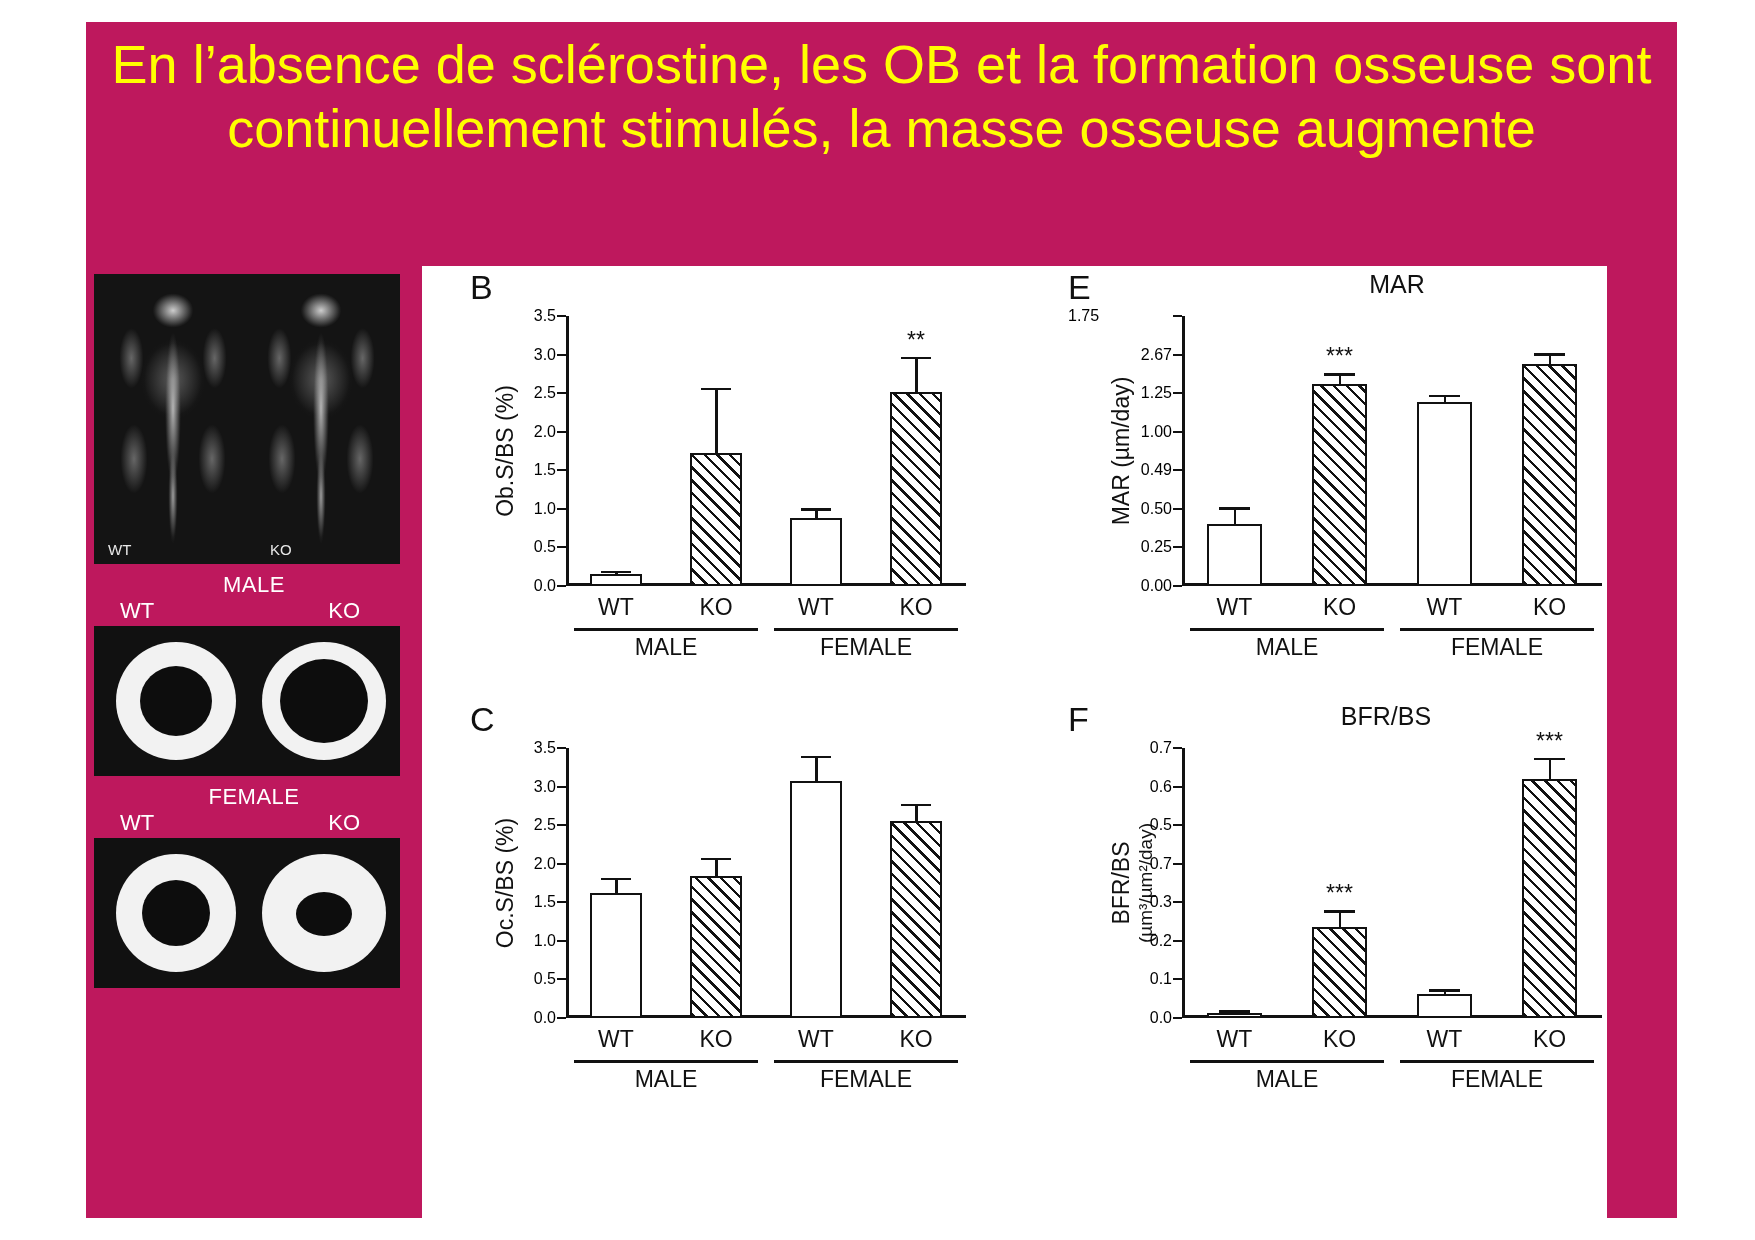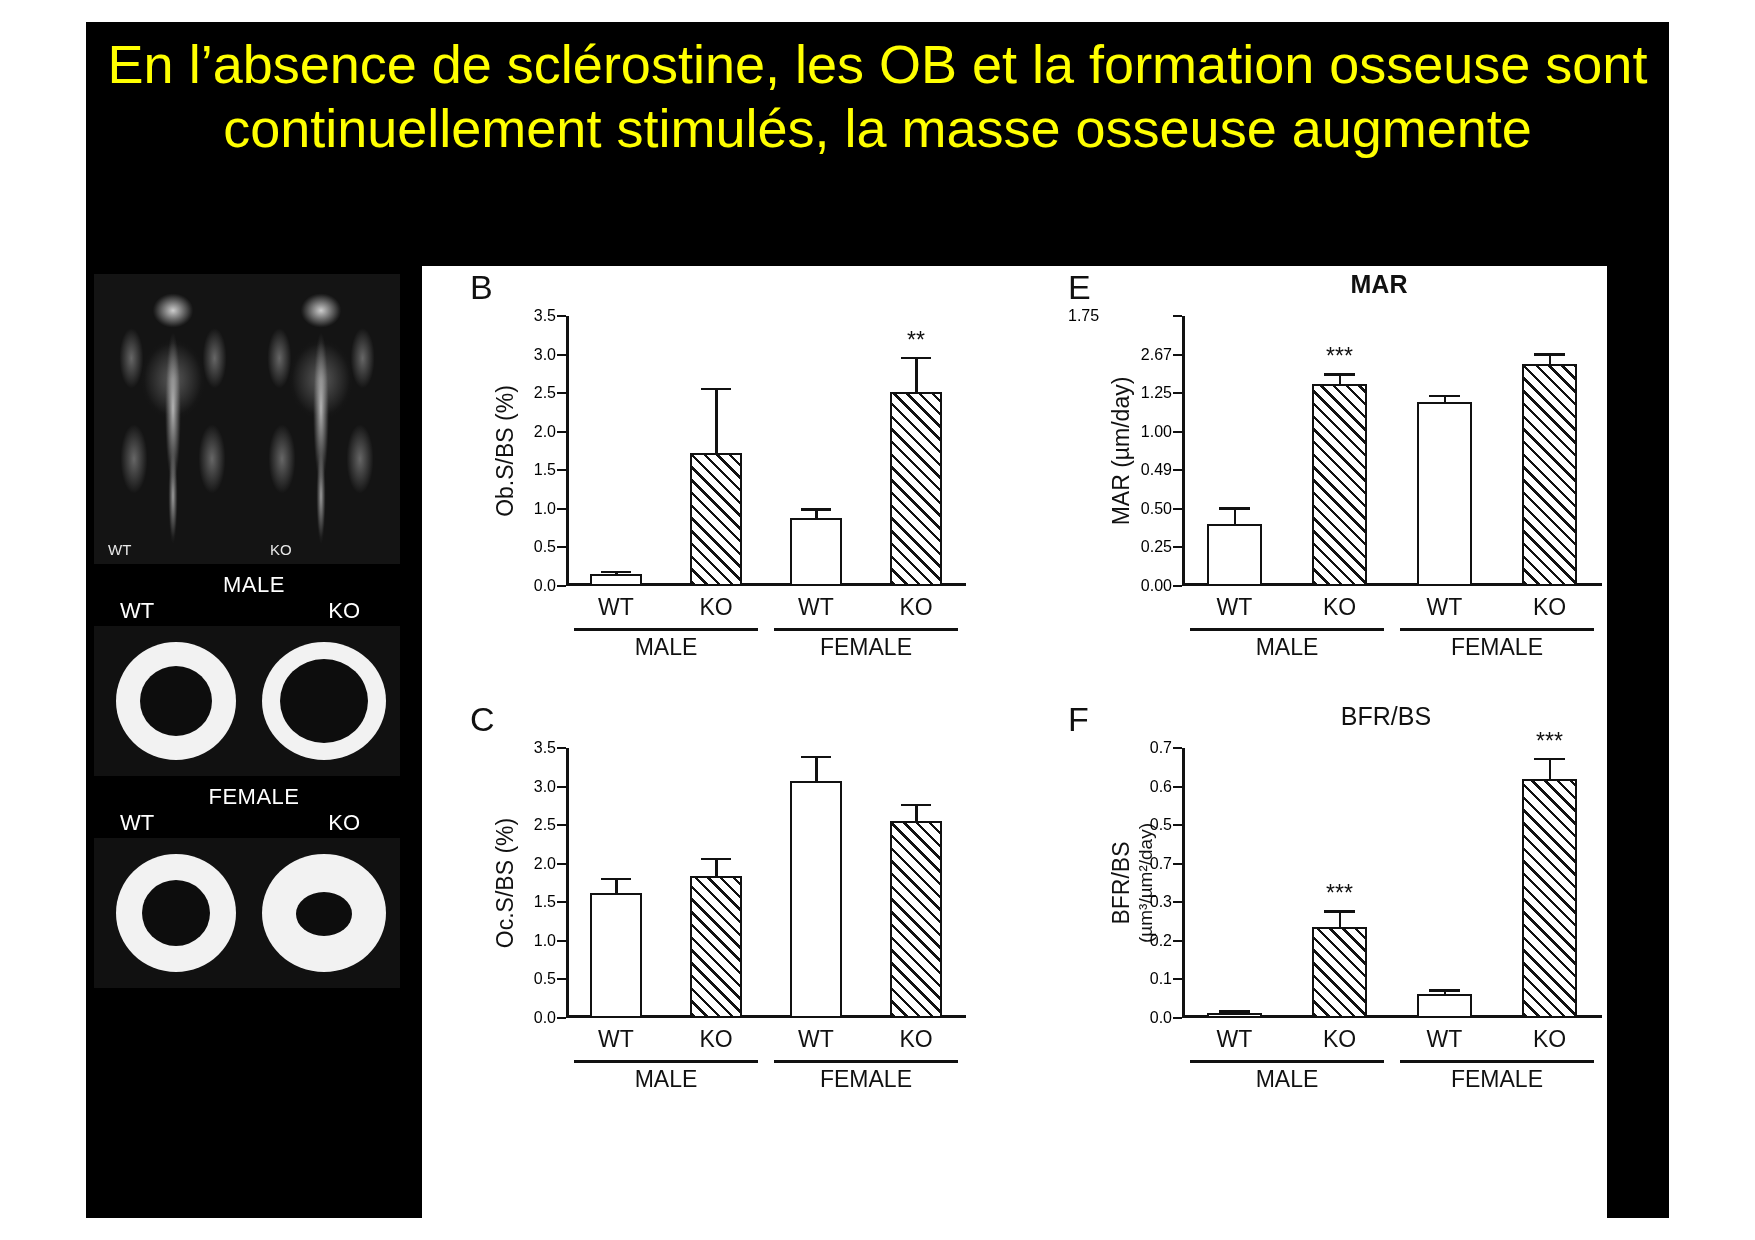--- a/index.html
+++ b/index.html
@@ -3,21 +3,22 @@
 <meta charset="utf-8">
 <style>
   html,body{margin:0;padding:0;}
   body{
     width:1755px;height:1240px;background:#ffffff;
     font-family:"Liberation Sans", sans-serif;
     position:relative;overflow:hidden;
   }
   .slide{
     position:absolute;left:86px;top:22px;width:1583px;height:1196px;
-    background:#000000;
+    background:#be185d;
+    padding-left:8px;
   }
   .title{
     position:absolute;left:0;top:10px;width:100%;
     text-align:center;color:#ffff00;
     font-size:54px;line-height:64px;font-weight:normal;
     letter-spacing:0px;
   }
   .figure{
     position:absolute;left:336px;top:244px;width:1185px;height:1050px;
     background:#ffffff;
@@ -213,21 +214,21 @@
       <div class="err" style="left: 445px; top: 103.543px; height: 16.9714px;"></div>
       <div class="errcap" style="left: 431.44px; top: 103.543px; width: 29.12px;"></div>
       <div class="xcat" style="left: 446px; top: 326px;">KO</div>
       <div class="grp" style="left: 196px; top: 366px;">MALE</div>
       <div class="grpline" style="left: 104px; top: 360px; width: 184px; position: absolute;"></div>
       <div class="grp" style="left: 396px; top: 366px;">FEMALE</div>
       <div class="grpline" style="left: 304px; top: 360px; width: 184px; position: absolute;"></div>
     </div>
     <div class="panel" style="left: 1068px; top: 268px; width: 560px; height: 430px;">
       <div class="plabel" style="position: absolute; left: 0px; top: 0px;">E</div>
-      <div class="ptitle" style="position: absolute; left: 101px; top: 2px; width: 420px; font-weight: bold;">MAR</div>
+      <div class="ptitle" style="position: absolute; left: 119px; top: 2px; width: 420px;">MAR</div>
       <div class="ylab" style="left: 40px; top: 318px; width: 270px;">MAR (µm/day)</div>
       <div class="plotarea" style="left: 114px; top: 48px; width: 420px; height: 270px;"></div>
       <div class="tick" style="position: absolute; left: 0px; width: 104px; text-align: right; top: 318px;">0.00</div>
       <div class="tickmark" style="left: 105px; top: 317px; width: 9px; position: absolute;"></div>
       <div class="tick" style="position: absolute; left: 0px; width: 104px; text-align: right; top: 279.429px;">0.25</div>
       <div class="tickmark" style="left: 105px; top: 278.429px; width: 9px; position: absolute;"></div>
       <div class="tick" style="position: absolute; left: 0px; width: 104px; text-align: right; top: 240.857px;">0.50</div>
       <div class="tickmark" style="left: 105px; top: 239.857px; width: 9px; position: absolute;"></div>
       <div class="tick" style="position: absolute; left: 0px; width: 104px; text-align: right; top: 202.286px;">0.49</div>
       <div class="tickmark" style="left: 105px; top: 201.286px; width: 9px; position: absolute;"></div>

